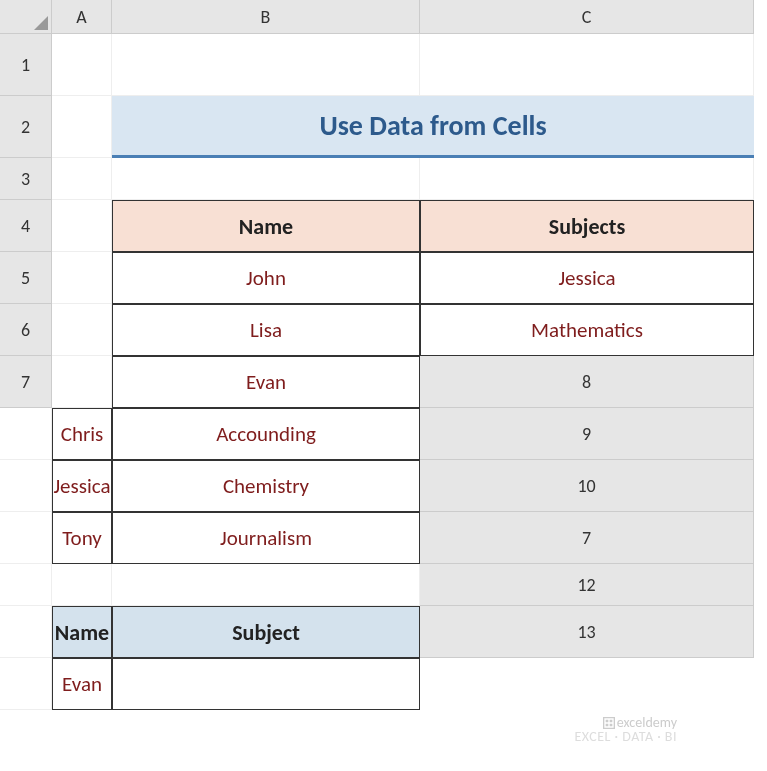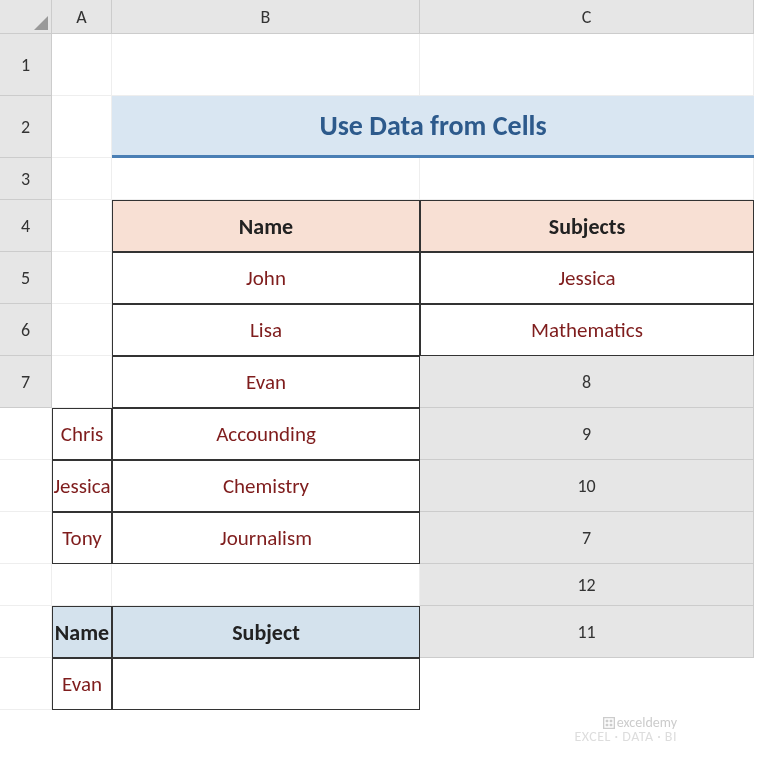--- a/index.html
+++ b/index.html
@@ -189,21 +189,21 @@
   <div class="row-header">7</div>
   <div class="cell"></div>
   <div class="cell"></div>
   <div class="cell"></div>
 
   <div class="row-header">12</div>
   <div class="cell"></div>
   <div class="table-header2">Name</div>
   <div class="table-header2">Subject</div>
 
-  <div class="row-header">11</div>
+  <div class="row-header">13</div>
   <div class="cell"></div>
   <div class="table-cell">Evan</div>
   <div class="table-cell"></div>
 </div>
 
 <div class="watermark">
   <span class="watermark-icon">
     <svg viewBox="0 0 24 24" fill="#ccc">
         <path d="M3 3h18v18H3V3zm2 2v14h14V5H5zm2 2h4v4H7V7zm6 0h4v4h-4V7zM7 13h4v4H7v-4zm6 0h4v4h-4v-4z"></path>
       </svg>

